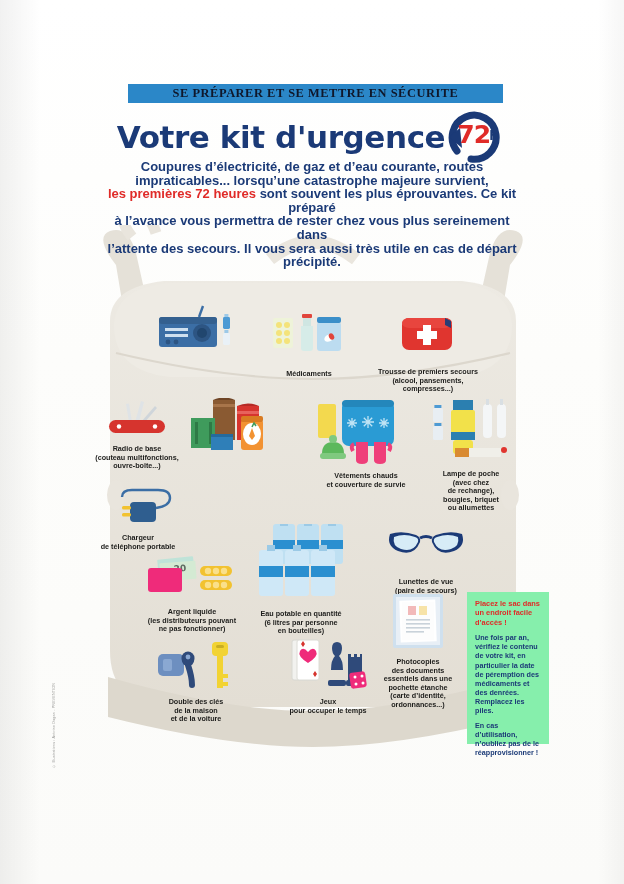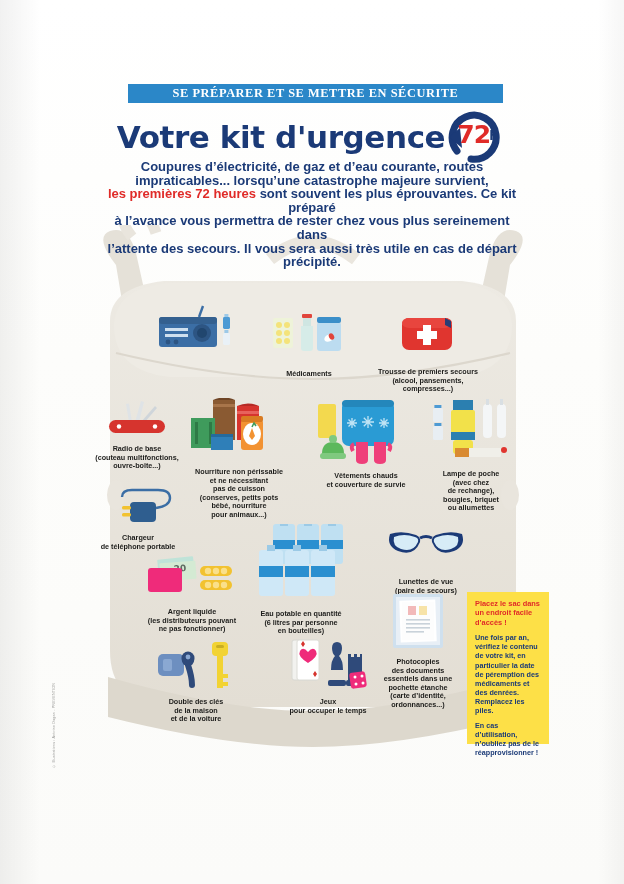--- a/index.html
+++ b/index.html
@@ -11,21 +11,21 @@
      linear-gradient(180deg,#ffffff 0%,#fdfdfb 40%,#fbfbf9 100%);}
   .edge-shadow{position:absolute;left:0;top:0;width:40px;height:884px;
      background:linear-gradient(90deg,rgba(0,0,0,.055),rgba(0,0,0,0));}
   .edge-shadow-r{position:absolute;right:0;top:0;width:26px;height:884px;
      background:linear-gradient(270deg,rgba(0,0,0,.035),rgba(0,0,0,0));}
 
   
   .banner{position:absolute;left:128px;top:84px;width:375px;height:19px;
      background:#2b87c8;display:flex;align-items:center;justify-content:center;}
   .banner span{font-family:"Liberation Serif",serif;font-weight:bold;font-size:12.4px;
-     color:#ffffff;letter-spacing:.55px;white-space:nowrap;}
+     color:#0f172a;letter-spacing:.55px;white-space:nowrap;}
 
   
   .title-row{position:absolute;left:0;top:112px;width:624px;height:50px;
      display:flex;align-items:center;justify-content:center;}
   .title{font-size:31px;font-weight:bold;color:#1b3a77;letter-spacing:-.4px;
      font-family:"DejaVu Sans",sans-serif;}
   .badge72{position:relative;width:62px;height:52px;}
   .badge72 svg{position:absolute;left:0;top:0;}
   .badge72 .num{position:absolute;left:12px;top:9px;font-size:25px;font-weight:bold;
      color:#e02b28;font-family:"DejaVu Sans",sans-serif;letter-spacing:-1px;}
@@ -40,21 +40,21 @@
   
   .pack{position:absolute;left:58px;top:225px;width:510px;height:540px;}
 
   
   .item{position:absolute;text-align:center;}
   .item .cap{font-size:7.2px;line-height:8.6px;color:#1d1d1b;font-weight:bold;}
   .art{position:relative;margin:0 auto;}
 
   
   .note{position:absolute;left:467px;top:592px;width:82px;height:152px;
-     background:#fde047;padding:7px 7px 0 8px;box-sizing:border-box;}
+     background:#86efac;padding:7px 7px 0 8px;box-sizing:border-box;}
   .note .h{color:#e02b28;font-size:7.4px;line-height:9.4px;font-weight:bold;margin-bottom:6px;}
   .note .p{color:#1b3a77;font-size:7.2px;line-height:9.1px;font-weight:bold;margin-bottom:6px;}
 
   .credit{position:absolute;left:52px;top:688px;width:10px;height:80px;
      writing-mode:vertical-rl;transform:rotate(180deg);
      font-size:3.6px;color:#9a9a98;letter-spacing:.2px;white-space:nowrap;}
 </style>
 </head>
 <body>
 
@@ -209,28 +209,20 @@
         <rect x="22" y="24" width="3" height="22" fill="#2e7a46"></rect>
         <rect x="24" y="36" width="22" height="16" fill="#2f7fb8"></rect>
         <rect x="24" y="36" width="22" height="3" fill="#256a9c"></rect>
         <rect x="54" y="22" width="22" height="30" rx="3" fill="#f29232"></rect>
         <rect x="54" y="18" width="22" height="6" rx="2" fill="#d97b22"></rect>
         <ellipse cx="65" cy="36" rx="9" ry="11" fill="#ffffff"></ellipse>
         <path d="M65 30 l3 8 l-3 4 l-3 -4z" fill="#f29232"></path>
         <path d="M65 29 l2 -4 l2 3" stroke="#3f9b5c" stroke-width="1.6" fill="none"></path>
       </svg>
     </div>
-    <div class="cap" style="margin-top:4px;">
-      <span>Nourriture non périssable</span><br>
-      <span>et ne nécessitant</span><br>
-      <span>pas de cuisson</span><br>
-      <span>(conserves, petits pots</span><br>
-      <span>bébé, nourriture</span><br>
-      <span>pour animaux...)</span>
-    </div>
   </div>
 
   <div class="item" style="left:310px;top:398px;width:112px;">
     <div class="art">
       <svg width="100" height="68" viewBox="0 0 100 68">
         <rect x="2" y="6" width="18" height="34" rx="2" fill="#f3d94e"></rect>
         <rect x="26" y="2" width="52" height="46" rx="7" fill="#2a9bd4"></rect>
         <rect x="26" y="2" width="52" height="7" rx="4" fill="#2487bb"></rect>
         <g fill="#bfe4f5">
           <path d="M36 20 v10 M31 25 h10 M32.5 21.5 l7 7 M39.5 21.5 l-7 7" stroke="#bfe4f5" stroke-width="1.3"></path>

